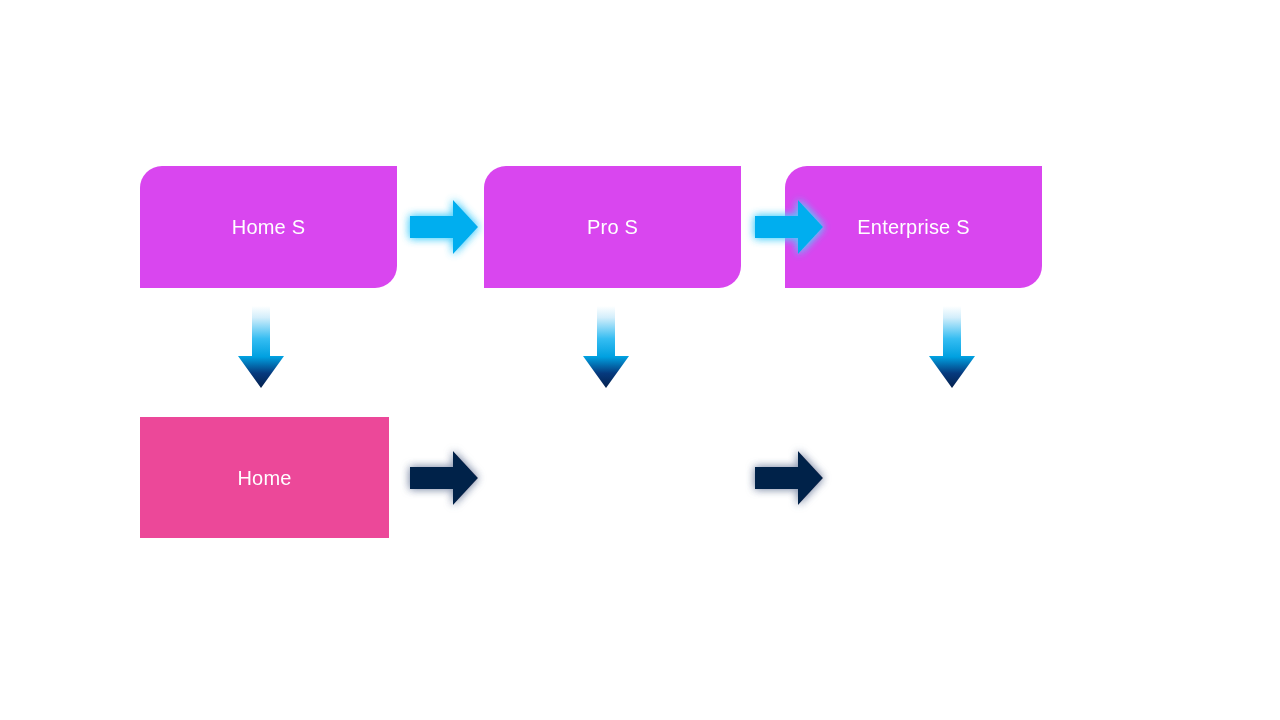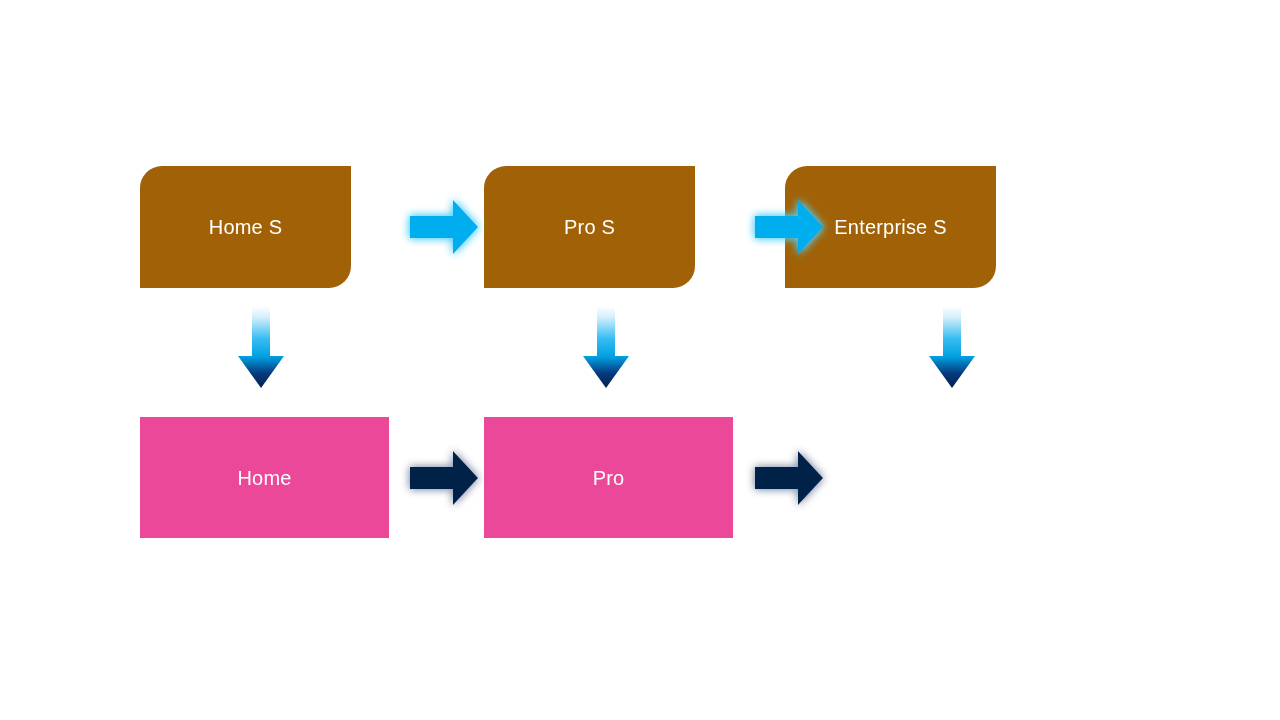--- a/index.html
+++ b/index.html
@@ -29,23 +29,23 @@
     box-sizing: border-box;
     color: #ffffff;
     font-size: 20px;
     font-weight: 400;
     letter-spacing: 0.2px;
     line-height: 1.2;
     text-align: center;
     user-select: none;
   }
   .node-top {
-    background: #a16207;
+    background: #d946ef;
     border-radius: 22px 0 22px 0;
-    width: 211px;
+    width: 257px;
     height: 122px;
     top: 166px;
   }
   .node-bottom {
     background: #ec4899;
     border-radius: 0;
     width: 249px;
     height: 121px;
     top: 417px;
   }
@@ -91,23 +91,20 @@
   </div>
   <div class="node node-top col-1">
     <span class="node-label">Pro S</span>
   </div>
   <div class="node node-top col-2">
     <span class="node-label">Enterprise S</span>
   </div>
 
   <div class="node node-bottom col-0">
     <span class="node-label">Home</span>
-  </div>
-  <div class="node node-bottom col-1">
-    <span class="node-label">Pro</span>
   </div>
 
   <svg width="0" height="0" style="position:absolute;" aria-hidden="true">
     <defs>
       <filter id="glowCyan" x="-60%" y="-60%" width="220%" height="220%">
         <feGaussianBlur in="SourceAlpha" stdDeviation="4" result="b"></feGaussianBlur>
         <feFlood flood-color="#4fd0fb" flood-opacity="0.85" result="c"></feFlood>
         <feComposite in="c" in2="b" operator="in" result="g"></feComposite>
         <feMerge>
           <feMergeNode in="g"></feMergeNode>

